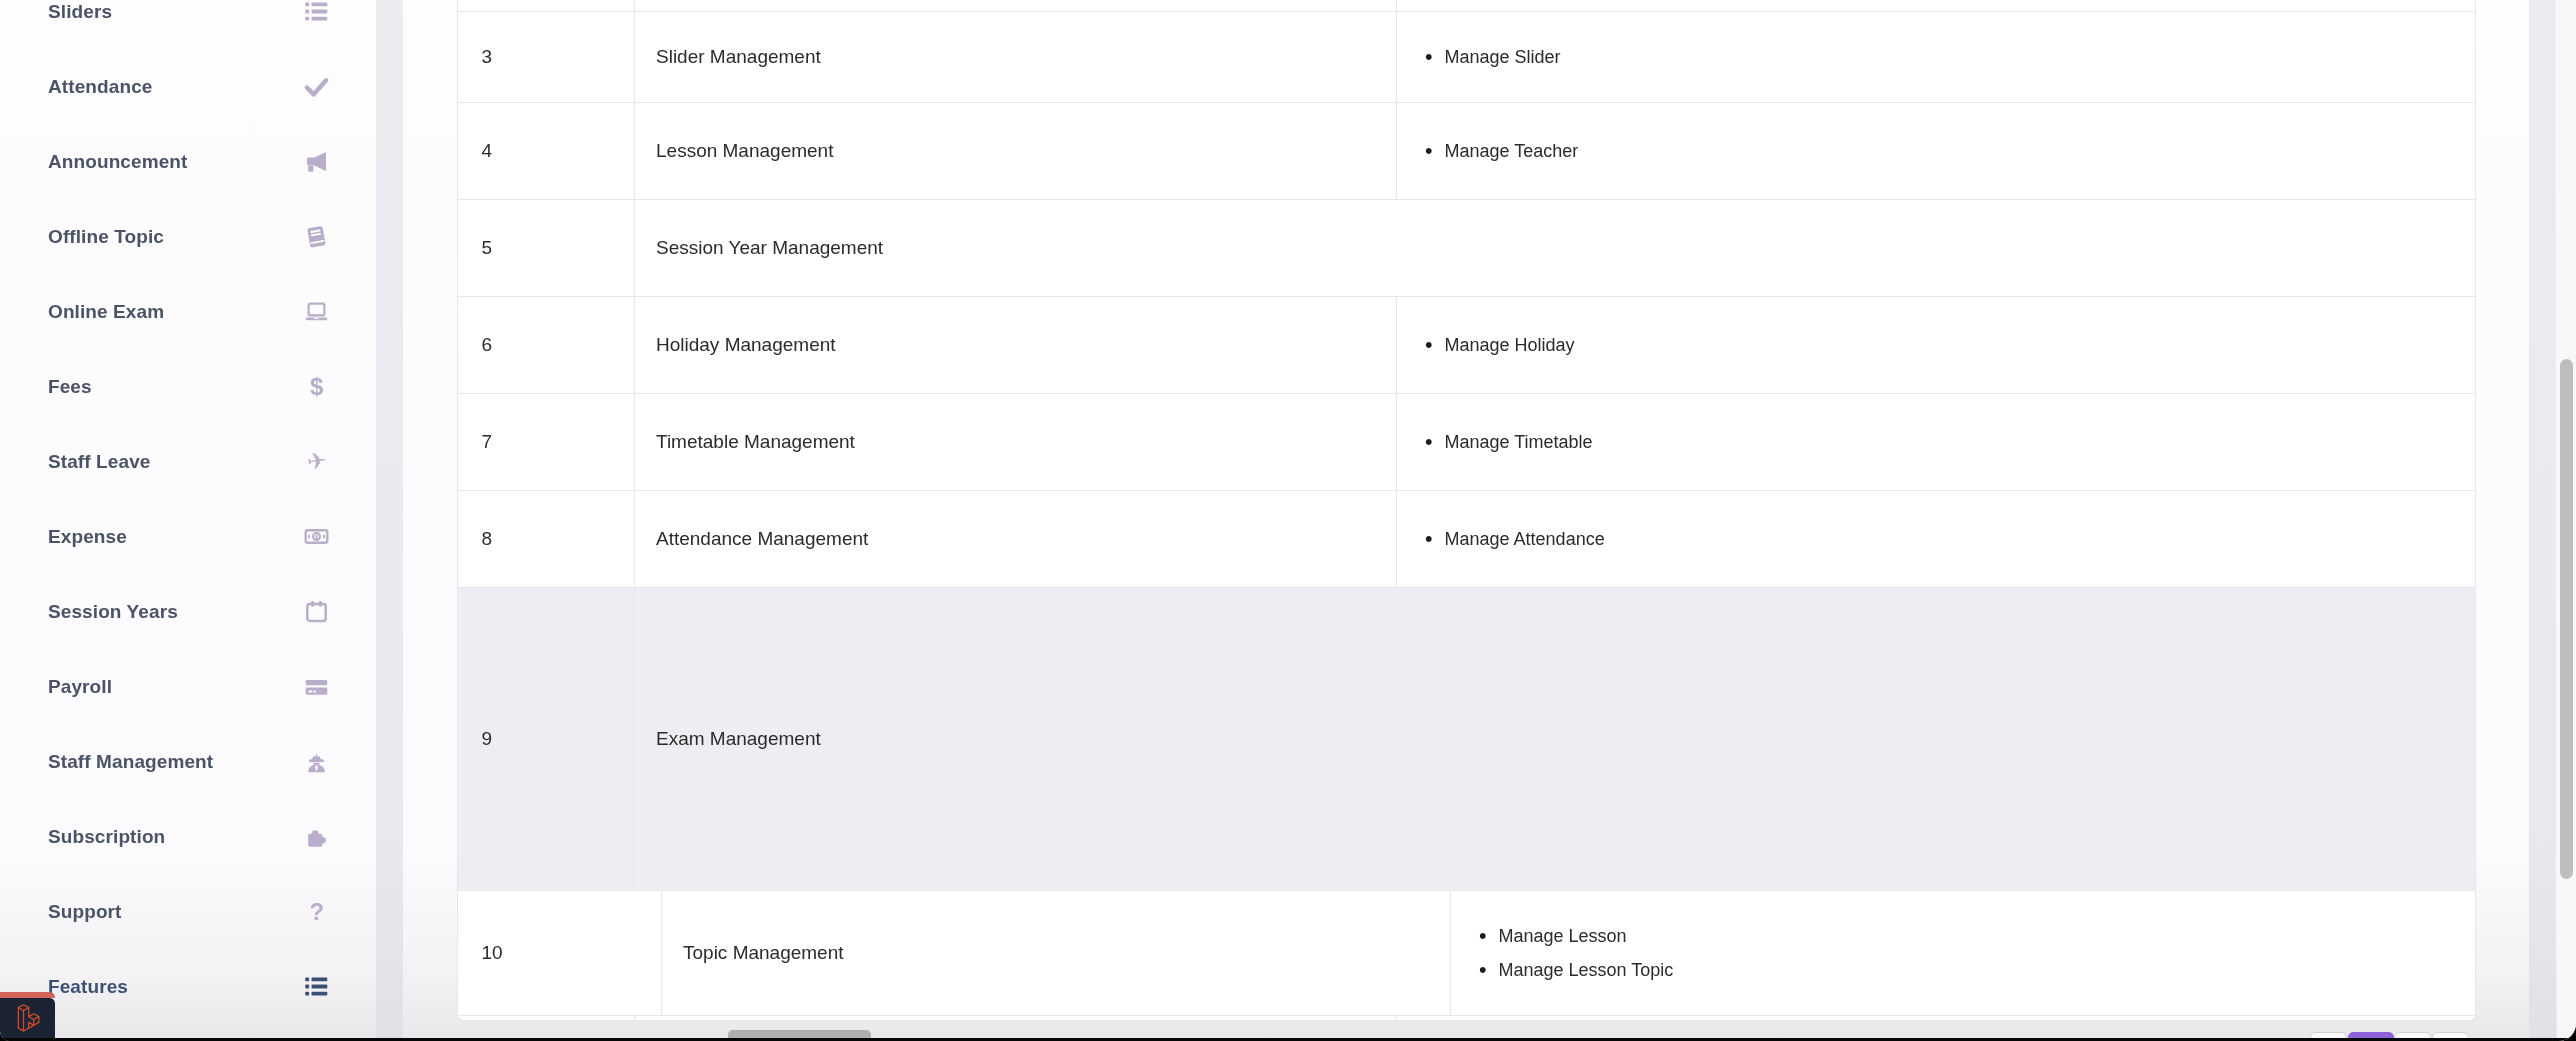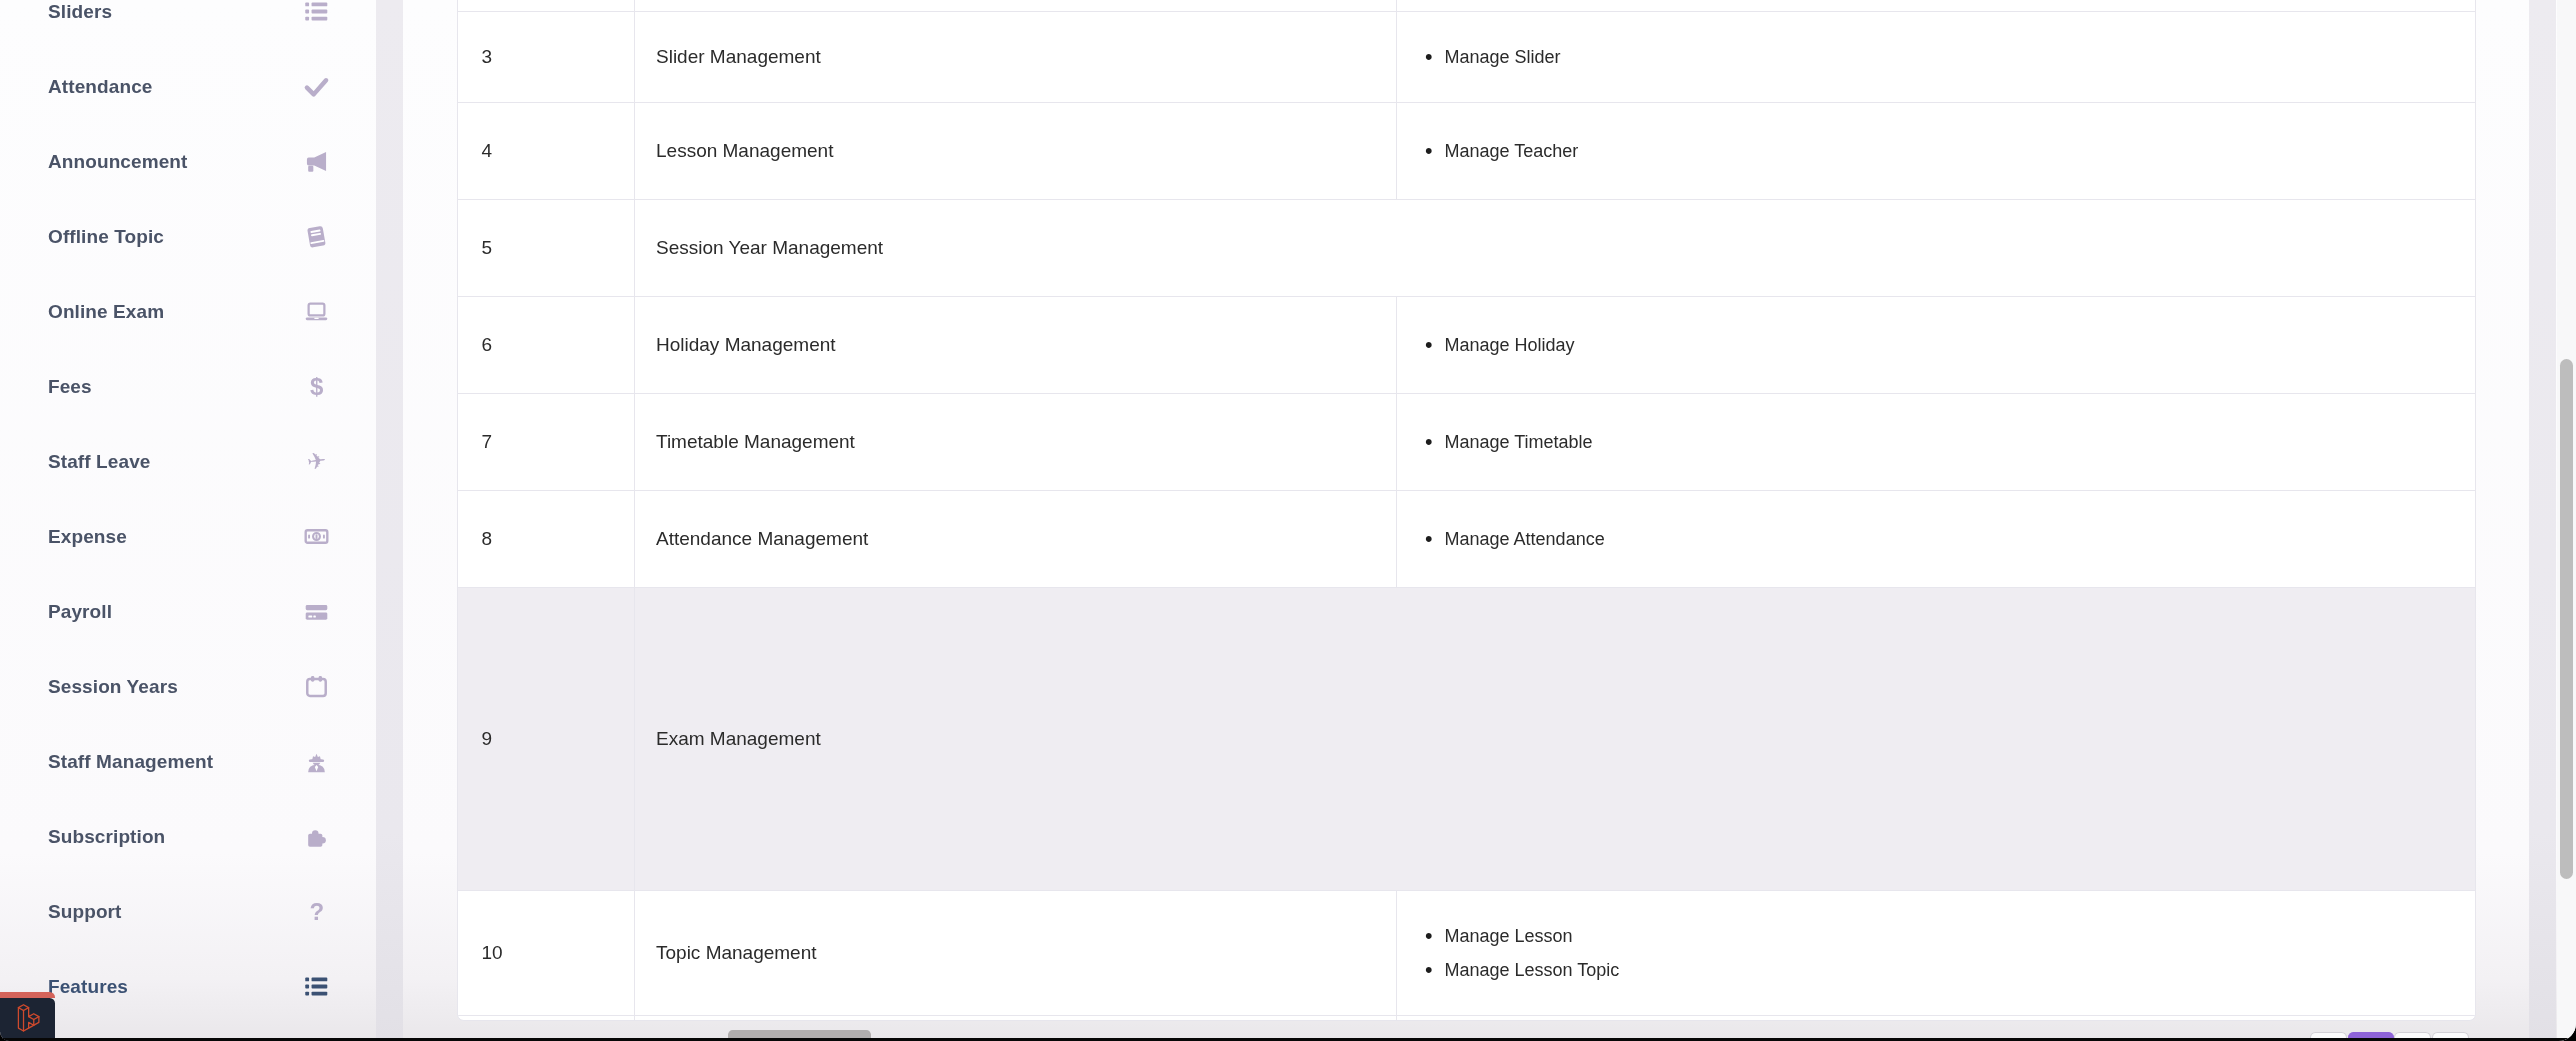--- a/index.html
+++ b/index.html
@@ -131,37 +131,37 @@
           <span class="lbl">Expense</span>
           <span class="ic">
             <svg viewBox="0 0 24 24" fill="none" stroke="currentColor">
               <rect x="2.4" y="6.4" width="19.2" height="11.2" rx="1.6" stroke-width="2.1"></rect>
               <circle cx="12" cy="12" r="3.1" stroke-width="1.8"></circle>
               <path d="M12 10.8 v2.6 M5.4 11 v2 M18.6 11 v2" stroke-width="1.7" stroke-linecap="round"></path>
             </svg>
           </span>
         </div>
         <div class="side-item">
+          <span class="lbl">Session Years</span>
+          <span class="ic">
+            <svg viewBox="0 0 24 24">
+              <rect x="3.8" y="5.4" width="16.4" height="15" rx="2.4" fill="none" stroke="currentColor" stroke-width="2.2"></rect>
+              <rect x="7.1" y="2.6" width="3" height="5.2" rx="1.3" fill="currentColor"></rect>
+              <rect x="13.9" y="2.6" width="3" height="5.2" rx="1.3" fill="currentColor"></rect>
+            </svg>
+          </span>
+        </div>
+        <div class="side-item">
           <span class="lbl">Payroll</span>
           <span class="ic">
             <svg viewBox="0 0 24 24" fill="currentColor">
               <rect x="2.4" y="6.2" width="19.2" height="4.6" rx="1.3"></rect>
               <rect x="2.4" y="12.8" width="19.2" height="6.6" rx="1.3"></rect>
               <rect x="4.8" y="15.6" width="3.4" height="1.7" rx="0.5" fill="#fff"></rect>
               <rect x="9.2" y="15.6" width="2.2" height="1.7" rx="0.5" fill="#fff"></rect>
-            </svg>
-          </span>
-        </div>
-        <div class="side-item">
-          <span class="lbl">Session Years</span>
-          <span class="ic">
-            <svg viewBox="0 0 24 24">
-              <rect x="3.8" y="5.4" width="16.4" height="15" rx="2.4" fill="none" stroke="currentColor" stroke-width="2.2"></rect>
-              <rect x="7.1" y="2.6" width="3" height="5.2" rx="1.3" fill="currentColor"></rect>
-              <rect x="13.9" y="2.6" width="3" height="5.2" rx="1.3" fill="currentColor"></rect>
             </svg>
           </span>
         </div>
         <div class="side-item">
           <span class="lbl">Staff Management</span>
           <span class="ic">
             <svg viewBox="0 0 24 24" fill="currentColor">
               <path d="M6.2 10.6 L8.3 10 L8.9 7.4 L10.8 8 L12 5.2 L13.2 8 L15.1 7.4 L15.7 10 L17.8 10.6 Z"></path>
               <rect x="5.2" y="10.2" width="13.6" height="2.2" rx="1.1"></rect>
               <path d="M8.6 13 a3.5 3 0 0 0 6.8 0 Z"></path>
@@ -256,21 +256,21 @@
           <div class="c-perm">
             <ul class="perm-list">
               <li>Manage Attendance</li>
             </ul>
           </div>
         </div>
         <div class="t-row highlight" style="height: 303px;">
           <div class="c-no">9</div>
           <div class="c-name">Exam Management</div>
         </div>
-        <div class="t-row" style="height: 125px;">
+        <div class="t-row" style="height: 125px; gap: 27px;">
           <div class="c-no">10</div>
           <div class="c-name">Topic Management</div>
           <div class="c-perm">
             <ul class="perm-list">
               <li>Manage Lesson</li>
               <li>Manage Lesson Topic</li>
             </ul>
           </div>
         </div>
         <div class="t-row" style="height: 27px;">

